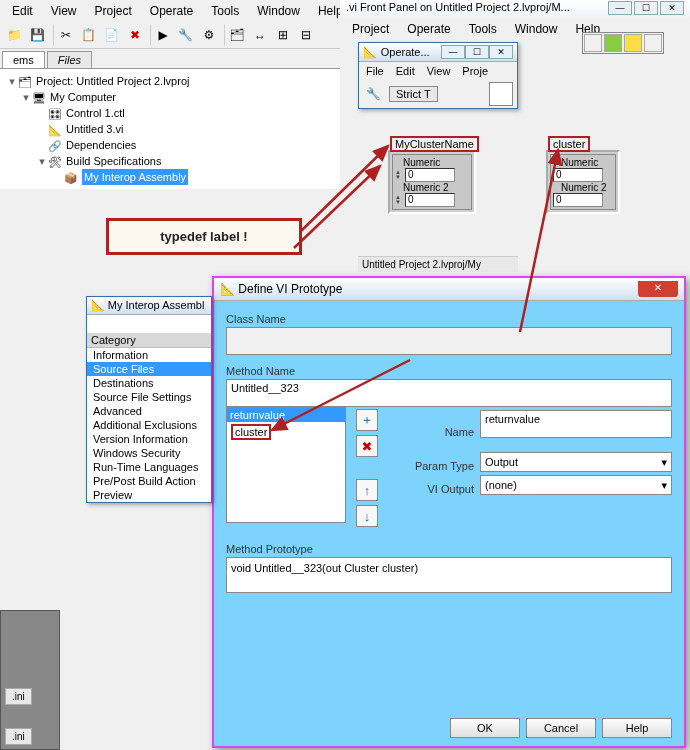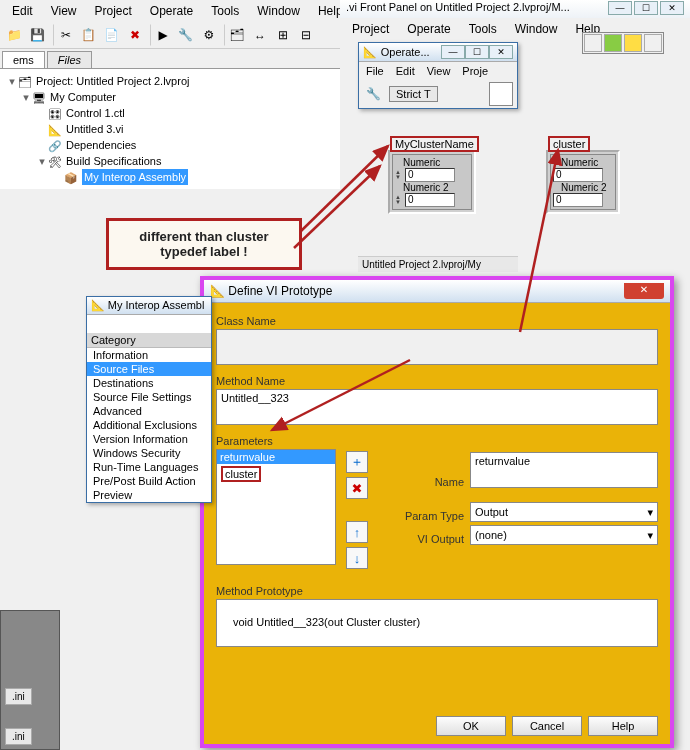--- a/index.html
+++ b/index.html
@@ -46,36 +46,36 @@
 .numeric-group { background: #c8c8c8; border: 1px solid #888; padding: 2px; }
 .num-label { font-size: 10px; padding-left: 8px; }
 .num-field { display: flex; align-items: center; }
 .num-spin { width: 10px; display:flex; flex-direction:column; font-size:6px; line-height:5px; color:#444; }
 .num-input { width: 50px; height: 14px; background: #fff; border: 1px inset #888; font-size: 10px; padding: 0 2px; }
 
 .fp-status { position: absolute; left: 358px; top: 256px; width: 160px; background: #e8e8e8; border-top:1px solid #ccc; padding: 2px 4px; font-size: 10px; overflow:hidden; white-space:nowrap; }
 
 .callout { position: absolute; border: 3px solid #b02020; background: #fcf8f0; padding: 8px 12px; font-weight: bold; font-size: 13px; text-align: center; color: #222; }
 
-.dialog { position: absolute; left: 200px; top: 276px; width: 474px; height: 472px; background: #eab308; border: 4px solid #d946ef; box-shadow: 3px 3px 8px rgba(0,0,0,0.4); }
+.dialog { position: absolute; left: 212px; top: 276px; width: 474px; height: 472px; background: #7dd3fc; border: 2px solid #d946ef; box-shadow: 3px 3px 8px rgba(0,0,0,0.4); }
 .dlg-title { background: linear-gradient(#fff,#d0e0f0); padding: 3px 6px; font-size: 12px; display:flex; justify-content:space-between; align-items:center; border-bottom: 1px solid #aaa; }
 .dlg-close { width: 40px; height: 16px; background: #d04030; color: #fff; text-align: center; font-size: 10px; line-height: 14px; border-radius: 0 0 3px 3px; }
 .dlg-body { padding: 8px 12px; font-size: 11px; }
 .dlg-label { color: #333; margin: 4px 0 2px; }
-.dlg-input { width: 100%; border: 1px solid #888; background: #fff; padding: 2px 4px; font-size: 11px; height: 36px; }
+.dlg-input { width: 100%; border: 1px solid #888; background: #fff; padding: 2px 4px; font-size: 11px; height: 28px; }
 .dlg-input.disabled { background: #f0f0f0; color: #888; }
 .param-list { width: 120px; height: 116px; border: 1px solid #888; background: #fff; font-size: 11px; }
 .param-list div { padding: 1px 3px; }
 .param-list .sel { background: #3399ff; color: #fff; }
 .param-list .boxed { border: 2px solid #b02020; display:inline-block; padding:0 2px; margin:1px; }
 .pbtn { width: 22px; height: 22px; border: 1px solid #888; background: #f8f8f8; display:flex; align-items:center; justify-content:center; font-size:13px; margin: 2px 0; }
 .dlg-row { display: flex; align-items: flex-end; margin: 3px 0; }
 .dlg-row label { width: 80px; text-align: right; margin-right: 6px; color:#333; }
 .dlg-select { flex:1; border: 1px solid #888; background: #fff; padding: 2px 4px; height:20px; display:flex; justify-content:space-between; align-items:center; }
-.proto-box { border: 1px solid #888; background: #fff; padding: 16px; height: 48px; }
+.proto-box { border: 1px solid #888; background: #fff; padding: 4px; height: 36px; }
 .doc-box { border: 1px solid #888; background: #fff; height: 76px; margin-top:2px; }
 .dlg-buttons { position:absolute; bottom:8px; right:12px; display:flex; gap:6px; }
 .dlg-btn { border: 1px solid #888; background: linear-gradient(#fdfdfd,#e0e0e0); padding: 3px 0; width: 70px; text-align:center; font-size:11px; }
 
 .assembly-win { position: absolute; left: 86px; top: 296px; width: 126px; background: #fff; border: 1px solid #3a6ea5; box-shadow: 2px 2px 4px rgba(0,0,0,0.3); }
 .aw-title { background: linear-gradient(#fff,#d0e0f0); padding: 2px 4px; font-size: 11px; border-bottom:1px solid #aaa; white-space:nowrap; overflow:hidden; }
 .cat-list { font-size: 11px; }
 .cat-header { background: #d8d8d8; padding: 1px 4px; font-weight: normal; border-bottom:1px solid #bbb; }
 .cat-item { padding: 1px 6px; white-space: nowrap; overflow: hidden; }
 .cat-item.sel { background: #3399ff; color: #fff; }
@@ -232,41 +232,39 @@
     <div class="num-label">Numeric 2</div>
     <div class="num-field">
         <div class="num-input">0</div>
       </div>
   </div>
 </div>
 
 <div class="fp-status">Untitled Project 2.lvproj/My</div>
 
 <div class="callout" style="left:106px; top:218px; width:196px;">
-  <div>different than cluster</div>
   <div>typedef label !</div>
 </div>
 <div class="callout" style="left:408px; top:332px; width:172px;">
   <div>equal cluster</div>
   <div>INSTANCE label !</div>
 </div>
 
 <div class="dialog">
   <div class="dlg-title">
     <span><span>📐</span> <span>Define VI Prototype</span></span>
     <div class="dlg-close">✕</div>
   </div>
   <div class="dlg-body">
     <div class="dlg-label">Class Name</div>
     <div class="dlg-input disabled"></div>
 
     <div class="dlg-label" style="margin-top:10px">Method Name</div>
     <div class="dlg-input">Untitled__323</div>
 
-    <div class="dlg-label" style="margin-top:10px">Parameters</div>
     <div style="display:flex; gap:10px;">
       <div class="param-list">
         <div class="sel">returnvalue</div>
         <div><span class="boxed">cluster</span></div>
       </div>
       <div style="display:flex; flex-direction:column; justify-content:flex-start; padding-top:0;">
         <div class="pbtn" style="color:#06c">＋</div>
         <div class="pbtn" style="color:#c00">✖</div>
         <div style="height:18px"></div>
         <div class="pbtn" style="color:#06c">↑</div>

